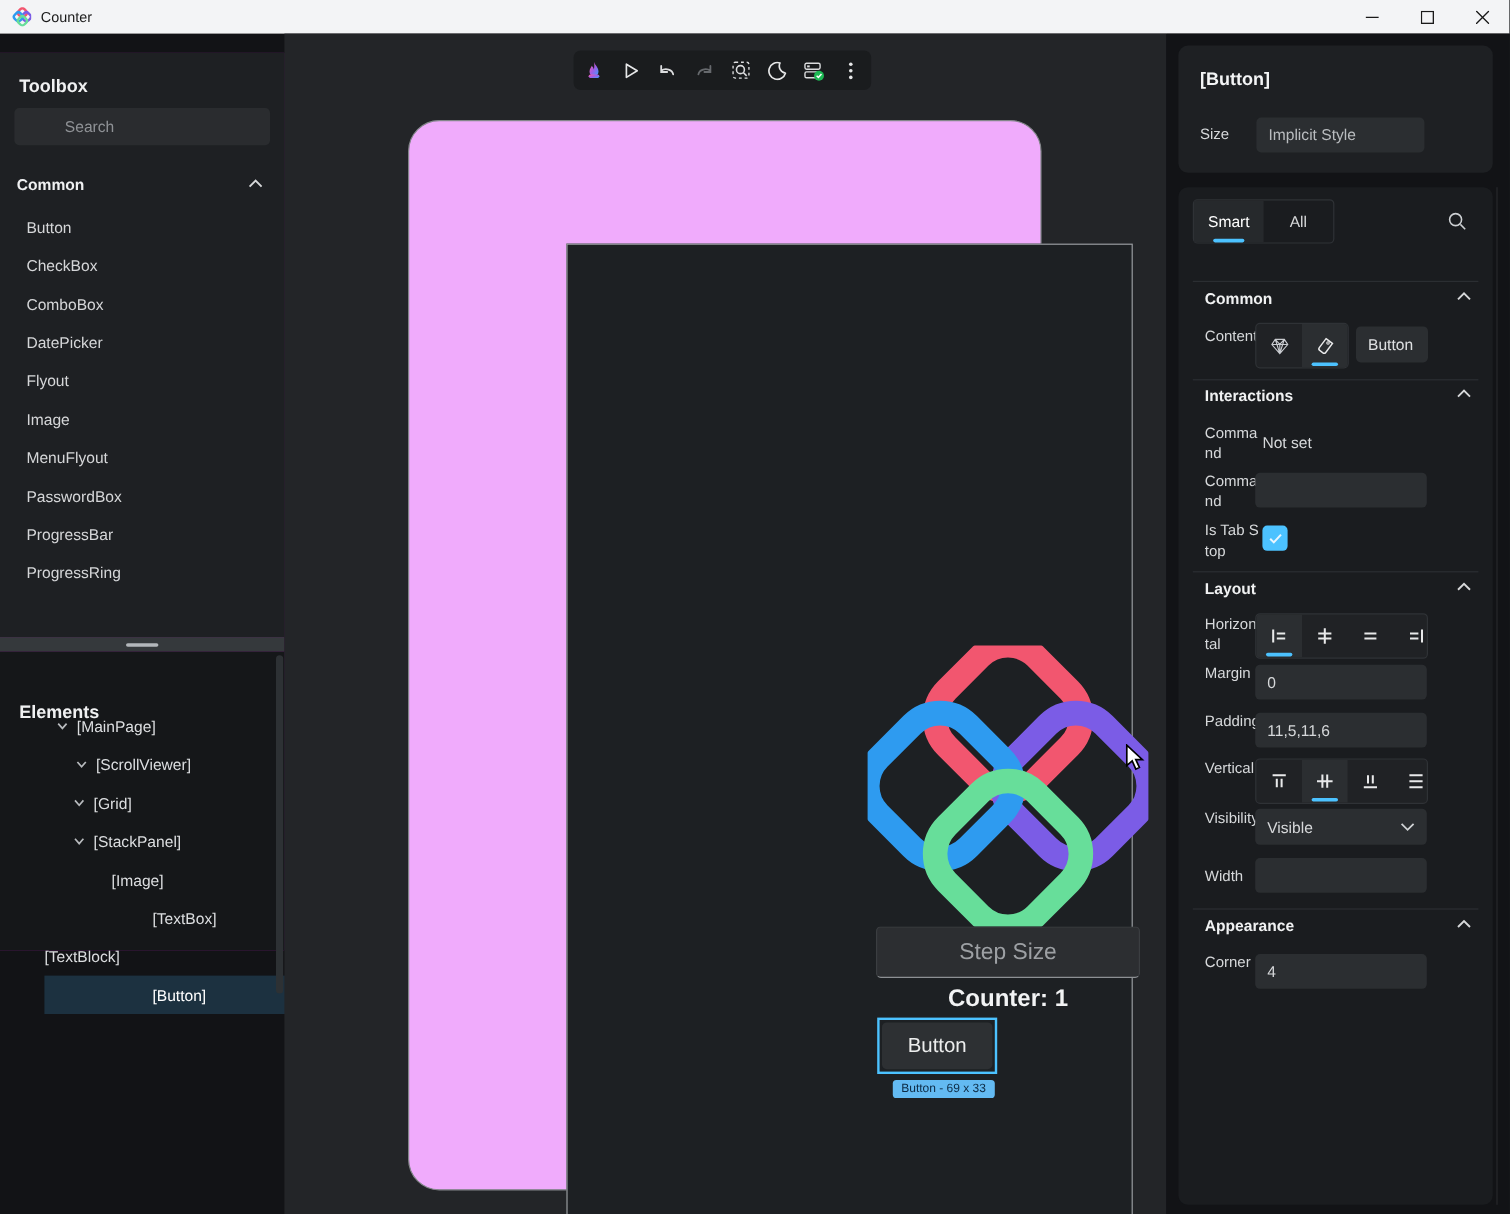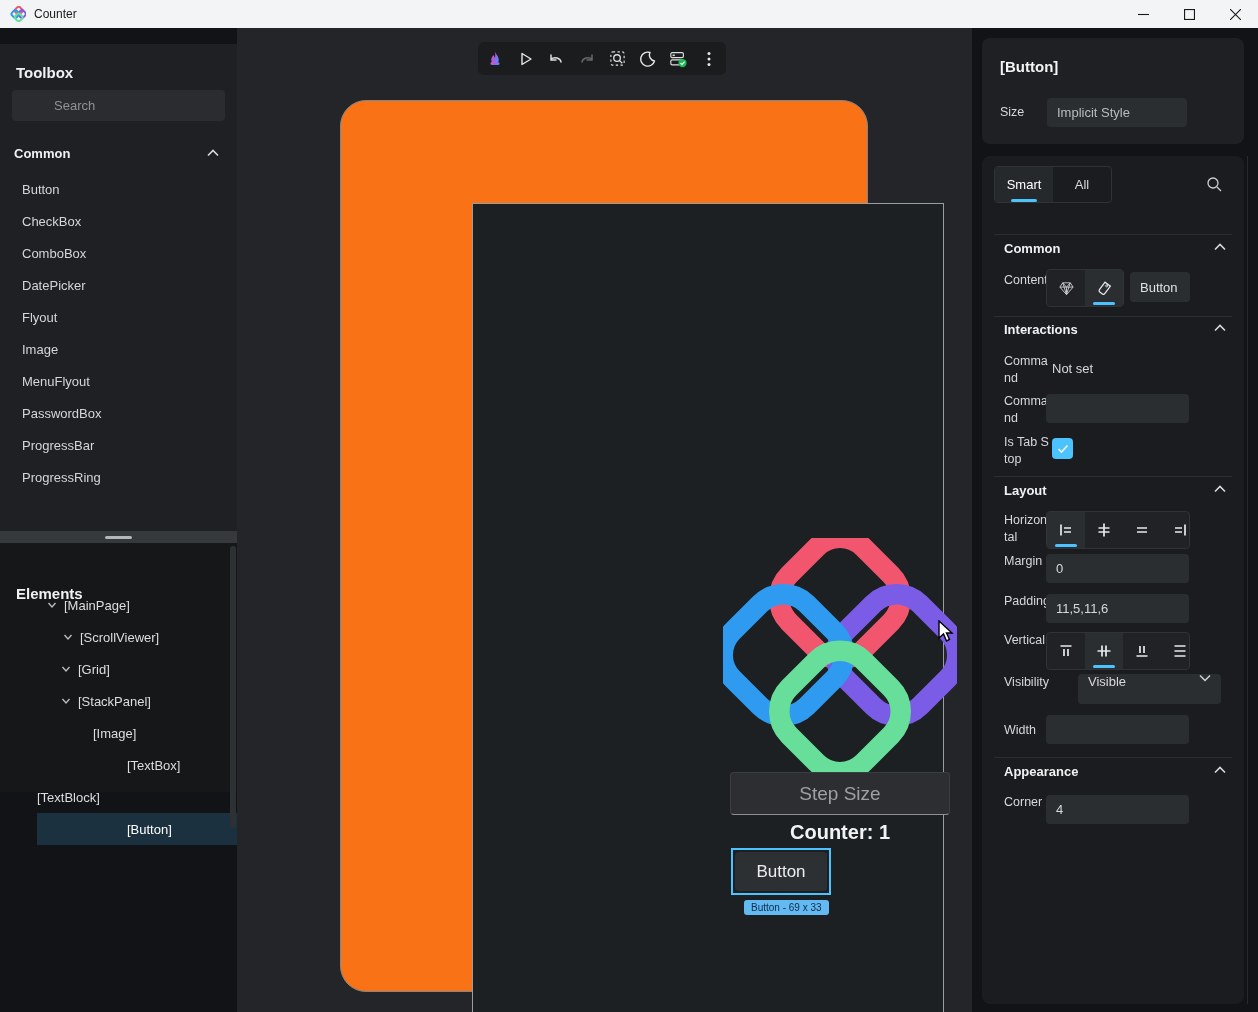--- a/index.html
+++ b/index.html
@@ -37,21 +37,21 @@
   .tree-row { height:32px; display:flex; align-items:center; font-size:13px; color:#dcdee0; }
   .tree-row.selected { background:#1c3140; color:#ffffff; }
   .tree-chev { width:10px; height:10px; flex:0 0 auto; margin-right:7px; }
   #sidebar-scrollbar { position:absolute; right:1px; top:502px; width:6px; height:282px; background:#2d3134; border-radius:3px; }
 
   
   #canvas { left:237px; top:28px; width:735px; height:984px; background:#232528; }
   #design-toolbar { position:absolute; left:241px; top:14px; width:248px; height:33px; background:#1a1c1e; border-radius:6px; display:flex; align-items:center; justify-content:space-evenly; }
   .tbtn { width:26px; height:26px; display:flex; align-items:center; justify-content:center; border-radius:4px; }
 
-  #device { position:absolute; left:103px; top:72px; width:528px; height:892px; border:1px solid #83868a; border-radius:26px; background:#f97316; }
+  #device { position:absolute; left:103px; top:72px; width:528px; height:892px; border:1px solid #83868a; border-radius:26px; background:#f0abfc; }
   #screen { position:absolute; left:131px; top:102px; width:472px; height:832px; border:1px solid #9a9da0; background:#1d2023; }
 
   #app-logo { position:absolute; left:250px; top:334px; }
   #app-textbox { position:absolute; left:257px; top:568px; width:220px; height:43px; background:#2c2e31; border:1px solid #3b3e41; border-bottom:1px solid #8d9094; border-radius:4px; color:#9da0a4; font-size:19px; text-align:center; line-height:41px; }
   #app-counter { position:absolute; left:257px; top:617px; width:220px; text-align:center; color:#f2f3f4; font-size:20px; font-weight:600; }
   #selection-box { position:absolute; left:258px; top:644px; width:100px; height:47px; border:2px solid #4cc2ff; }
   #app-button { position:absolute; left:2px; top:2px; width:92px; height:39px; background:#2d3033; border-radius:4px; color:#eceded; font-size:17px; display:flex; align-items:center; justify-content:center; }
   #selection-badge { position:absolute; left:271px; top:696px; background:#63baf2; color:#0d2b45; font-size:10px; border-radius:3px; padding:2px 7px; white-space:nowrap; }
   #mouse-cursor { position:absolute; left:699px; top:592px; }
 
@@ -76,21 +76,21 @@
   .sec-header { position:absolute; left:22px; font-size:13px; font-weight:bold; color:#f0f1f2; }
   .sec-chev { position:absolute; right:18px; }
 
   .row-label { position:absolute; left:22px; width:46px; }
   .seg-group { position:absolute; border:1px solid #2f3236; border-radius:4px; display:flex; overflow:hidden; background:#202225; }
   .seg-cell { width:38px; height:36px; display:flex; align-items:center; justify-content:center; position:relative; flex:0 0 auto; }
   .seg-cell.active { background:#2b2e31; }
   .seg-cell.active .underline { position:absolute; bottom:1px; left:50%; margin-left:-11px; width:22px; height:3px; background:#4cc2ff; border-radius:2px; }
 
   .checkbox { position:absolute; width:21px; height:21px; background:#4cc2ff; border-radius:4px; display:flex; align-items:center; justify-content:center; }
-  .selectbox { position:absolute; width:143px; height:30px; background:#2b2e31; border-radius:4px; color:#d6d8da; font-size:13px; display:flex; align-items:flex-start; padding-left:10px;margin-left:32px; }
+  .selectbox { position:absolute; width:143px; height:30px; background:#2b2e31; border-radius:4px; color:#d6d8da; font-size:13px; display:flex; align-items:center; padding-left:10px; }
   .selectbox .chevdn { position:absolute; right:10px; }
   .value-text { position:absolute; font-size:13px; color:#d6d8da; }
   #right-hairline { position:absolute; left:275px; top:128px; width:1px; height:848px; background:#26292c; }
 </style>
 </head>
 <body>
 
 <div id="titlebar" class="abs">
   <svg width="16" height="16" viewBox="0 0 24 24" style="margin-left:10px">
     <g fill="none" stroke-width="3" stroke-linejoin="round">

